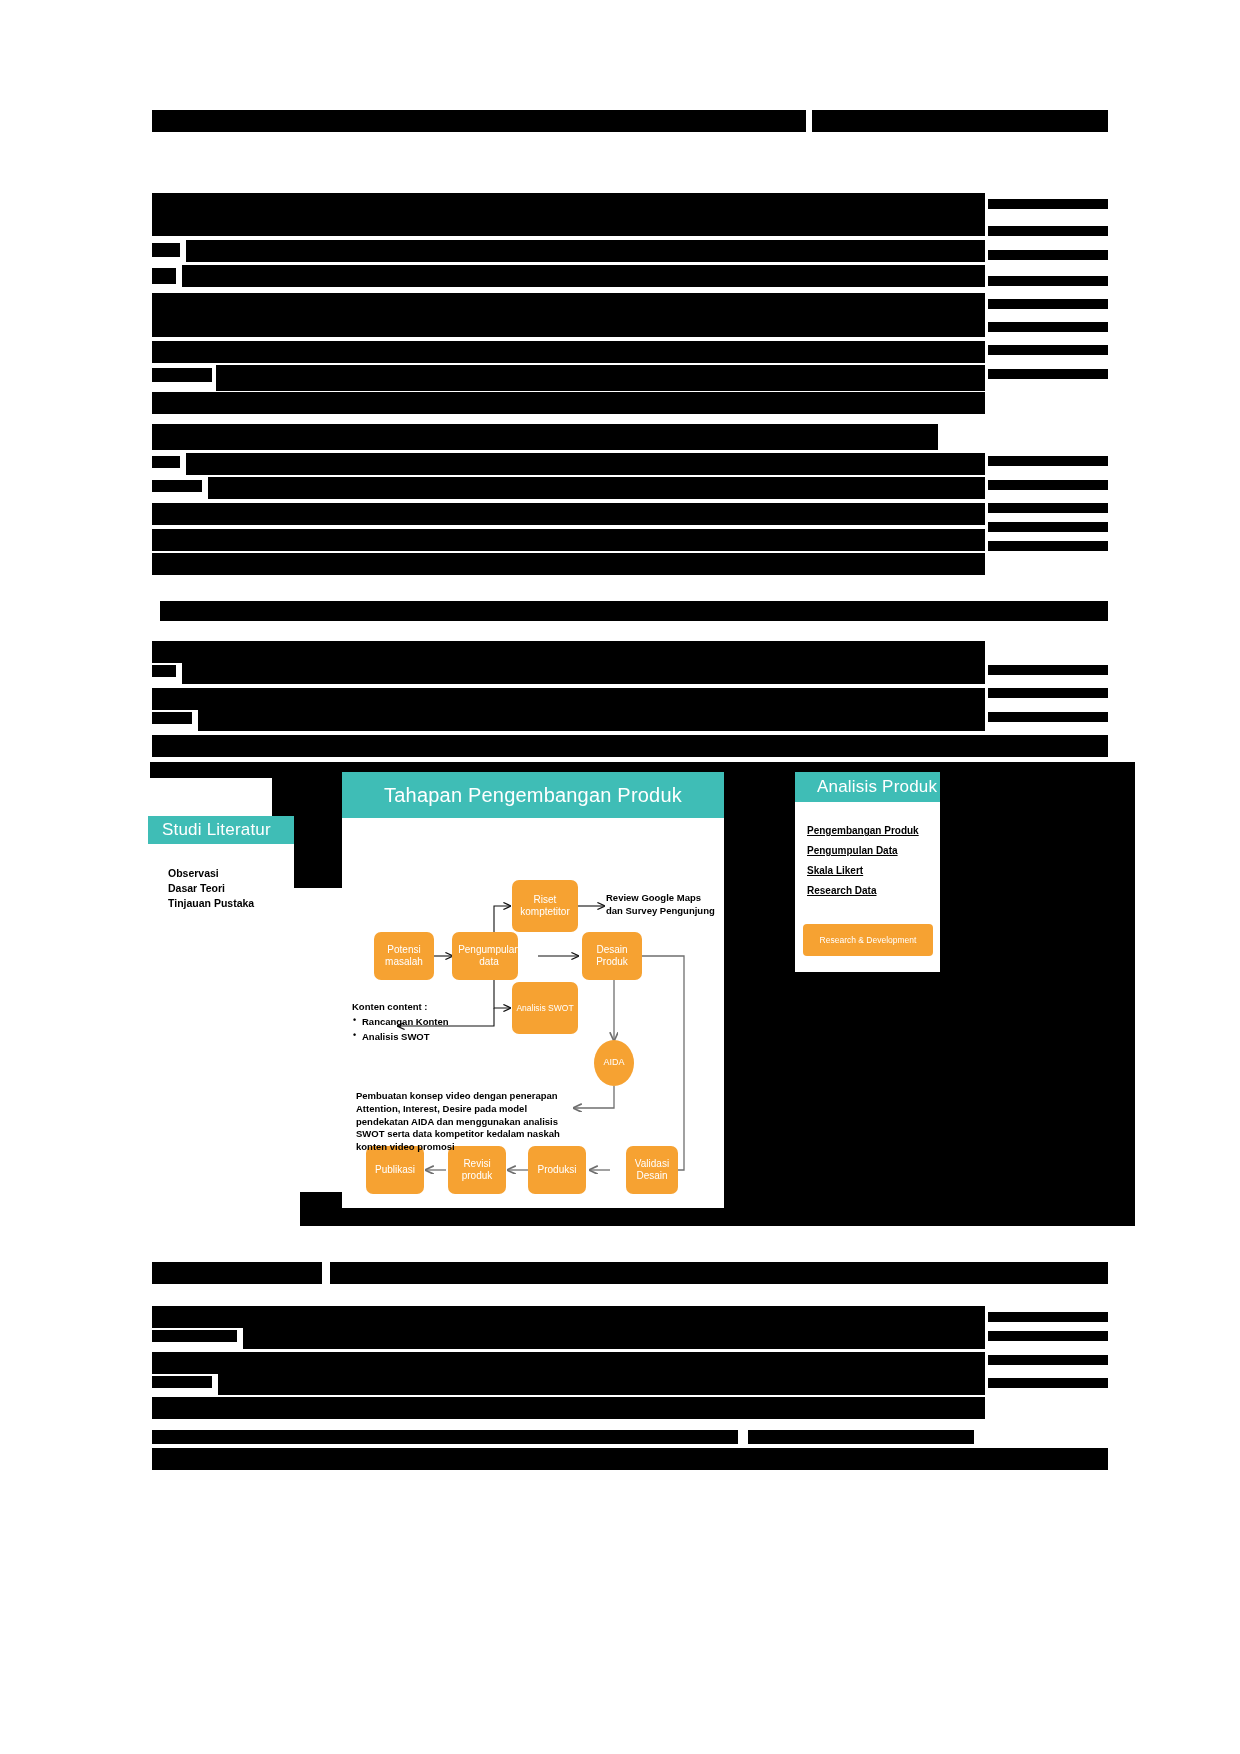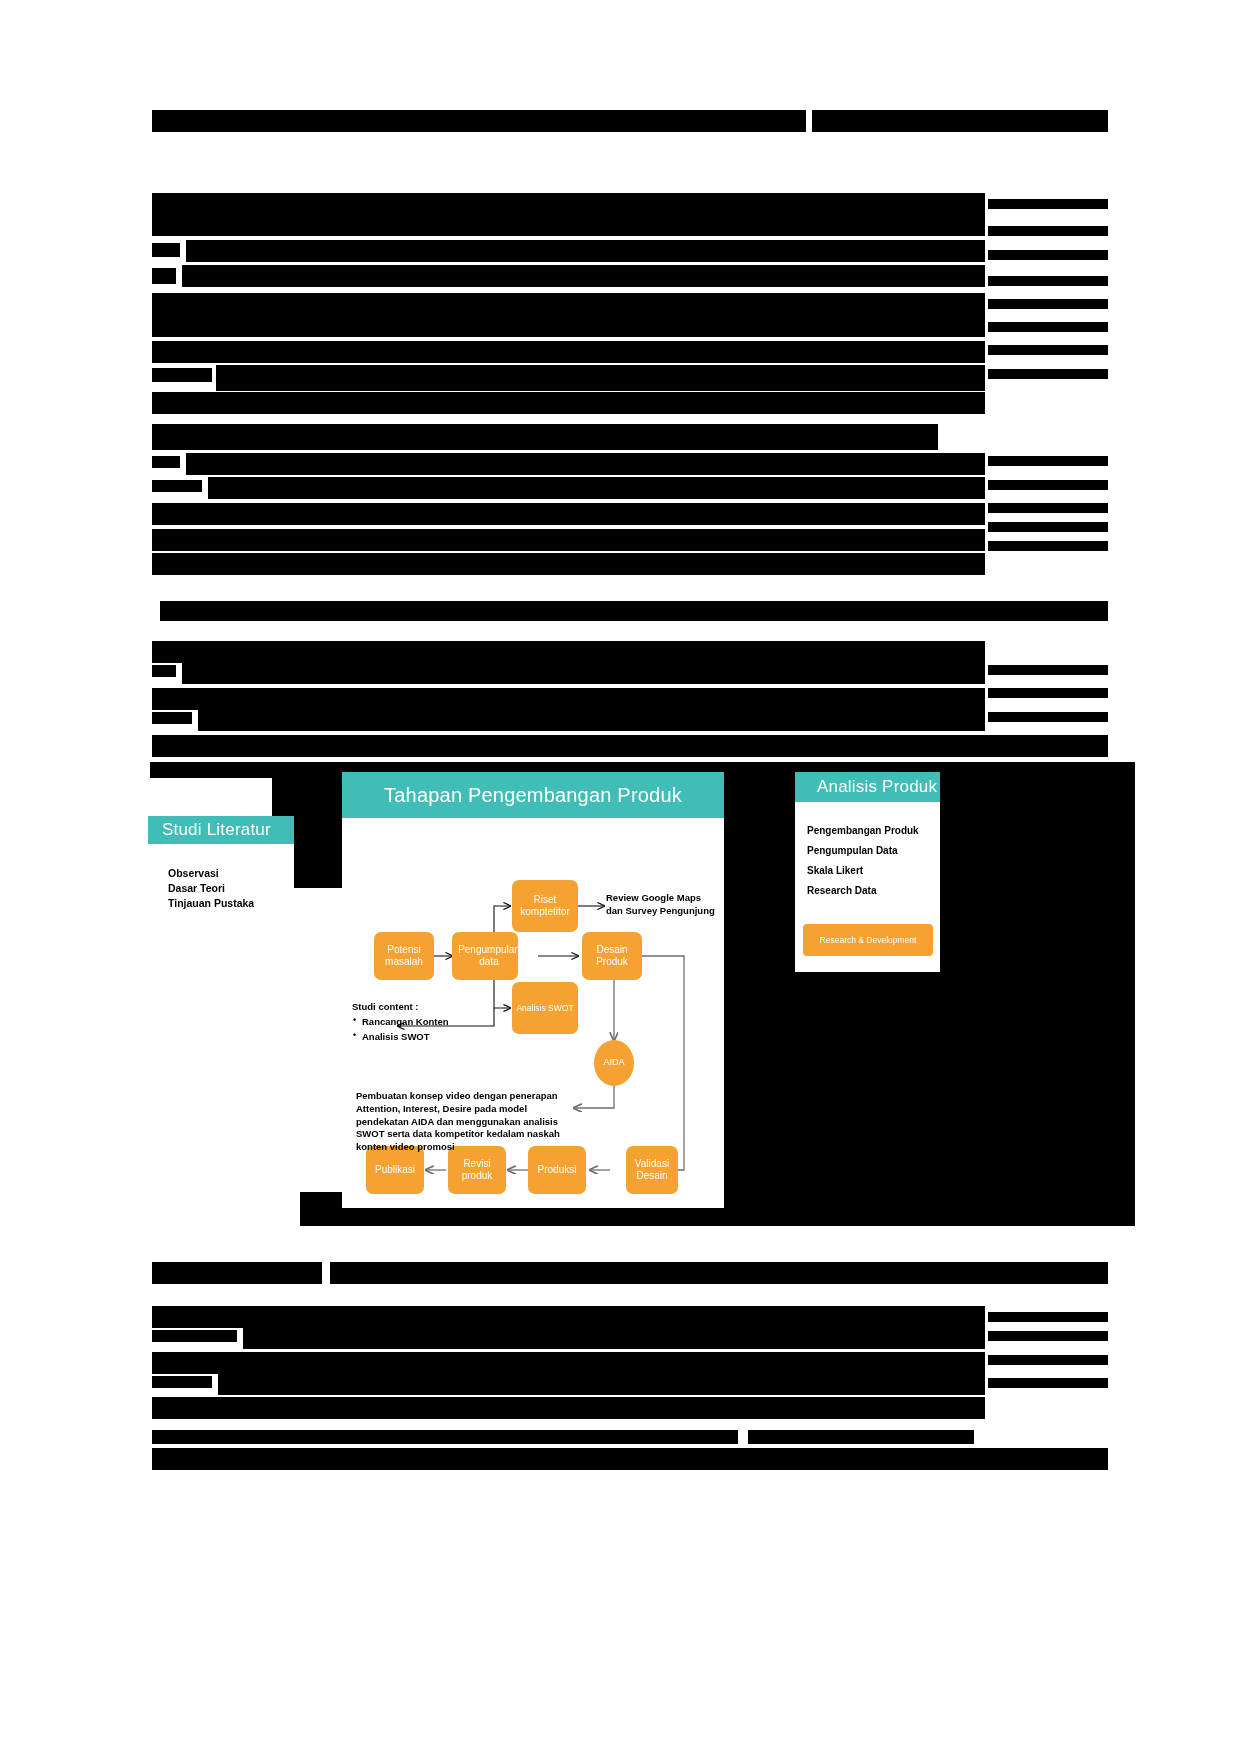--- a/index.html
+++ b/index.html
@@ -44,21 +44,21 @@
   .node.ellipse{border-radius:50%;}
   .note{
     position:absolute;color:#000;font-weight:700;
     font-size:9.5px;line-height:1.35;
   }
   .bullets{position:absolute;font-size:9.5px;line-height:1.5;font-weight:700;color:#000;}
   .bullets .hd{margin-bottom:1px;}
   .bullets .bi{padding-left:10px;position:relative;}
   .bullets .bi:before{content:"\2022";position:absolute;left:1px;top:-1px;font-size:9px;}
   .rlist{position:absolute;font-size:10px;line-height:1.0;font-weight:700;color:#000;}
-  .rlist .ri{position:relative;margin-bottom:10px;white-space:nowrap;}
+  .rlist .ri{position:relative;margin-bottom:10px;white-space:nowrap;text-decoration:underline;}
   .rd-btn{
     position:absolute;background:#f6a232;color:#fff;border-radius:4px;
     display:flex;align-items:center;justify-content:center;
     font-size:8.5px;
   }
   svg.edges{position:absolute;left:0;top:0;overflow:visible;}
 </style>
 </head>
 <body>
 
@@ -233,21 +233,21 @@
 
         <div class="node" style="left:24px;top:328px;width:58px;height:48px;">
           <span>Publikasi</span>
         </div>
 
         <div class="note" style="left:264px;top:74px;width:130px;">
           <span>Review Google Maps<br>dan Survey Pengunjung</span>
         </div>
 
         <div class="bullets" style="left:10px;top:182px;width:150px;">
-          <div class="hd">Studi content :</div>
+          <div class="hd">Konten content :</div>
           <div class="bi">Rancangan Konten</div>
           <div class="bi">Analisis SWOT</div>
         </div>
 
         <div class="note" style="left:14px;top:272px;width:220px;">
           <span>Pembuatan konsep video dengan penerapan<br>Attention, Interest, Desire pada model<br>pendekatan AIDA dan menggunakan analisis<br>SWOT serta data kompetitor kedalam naskah<br>konten video promosi</span>
         </div>
 
       </div>
     </div>

